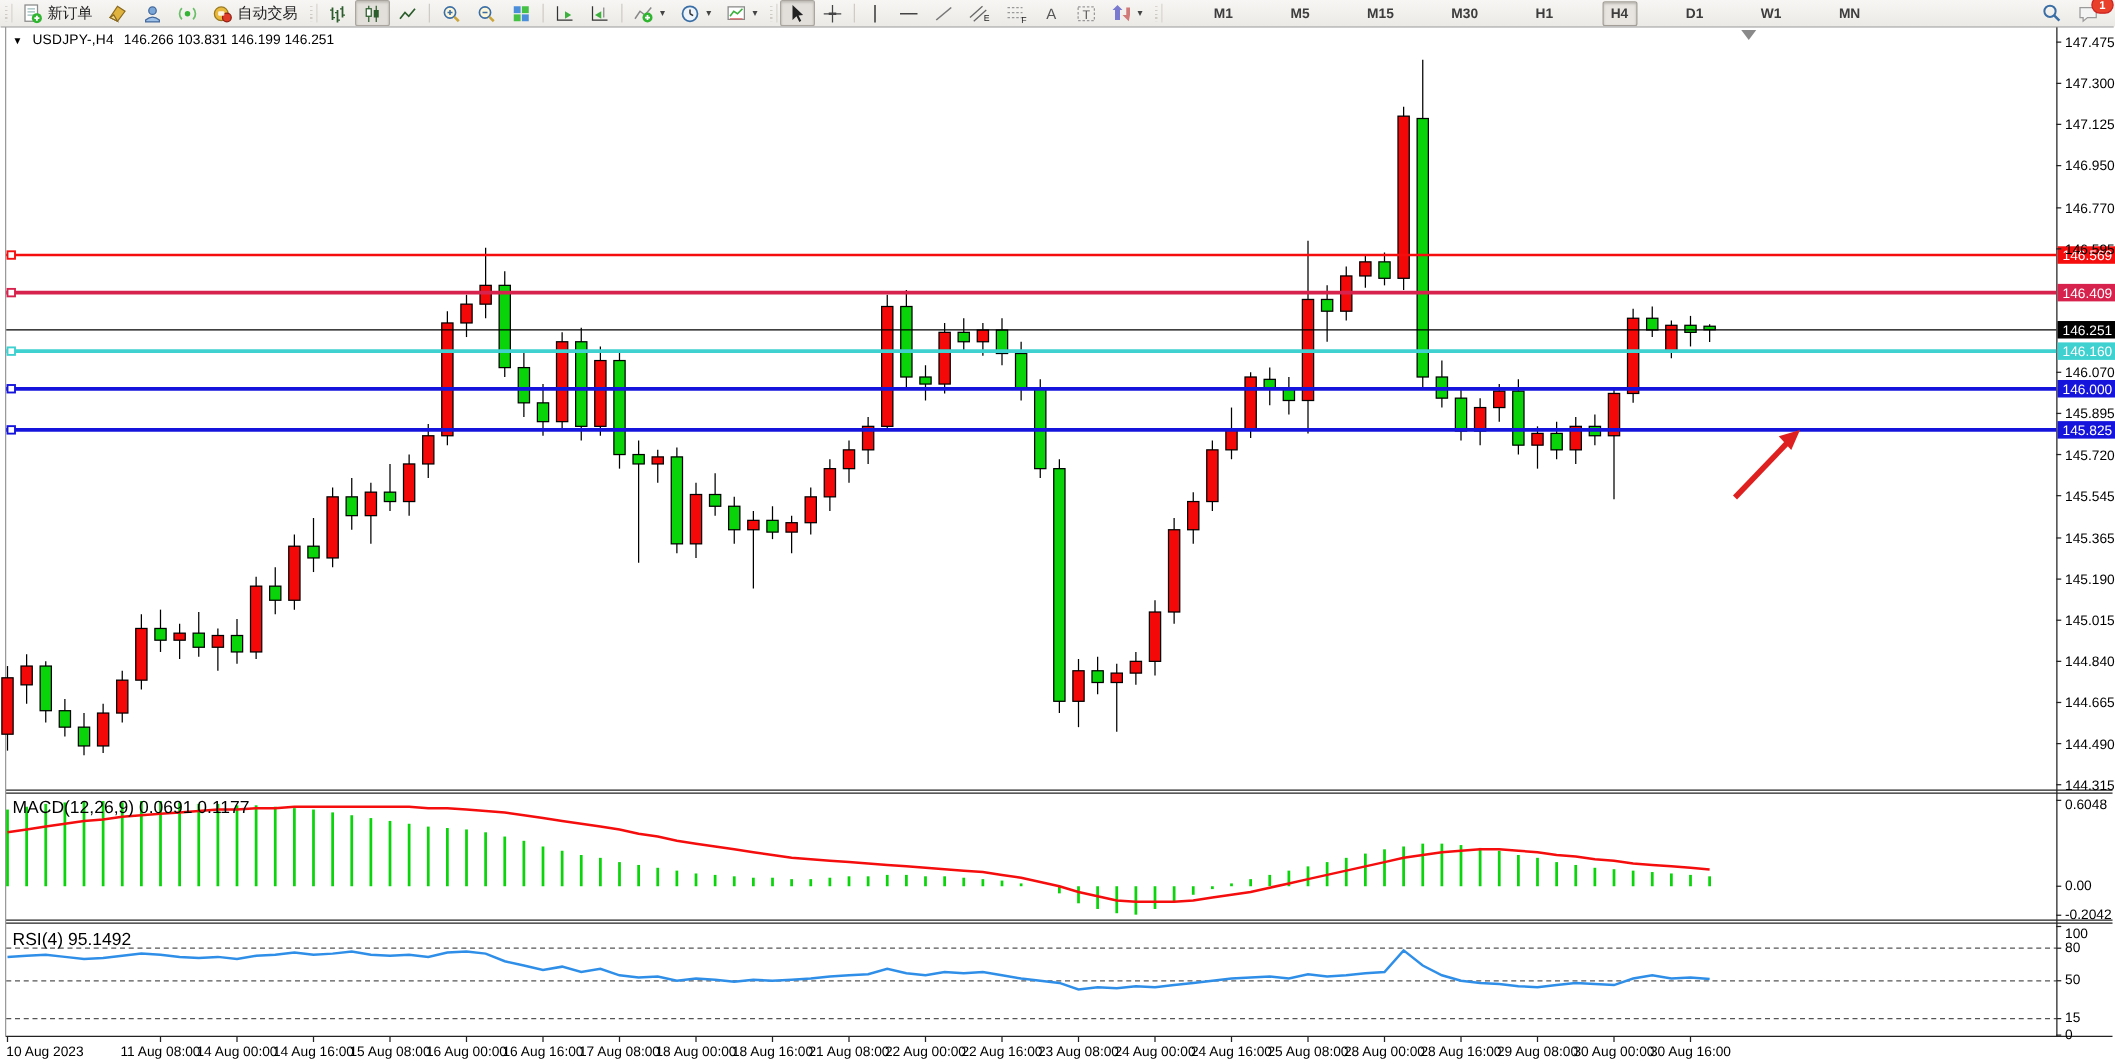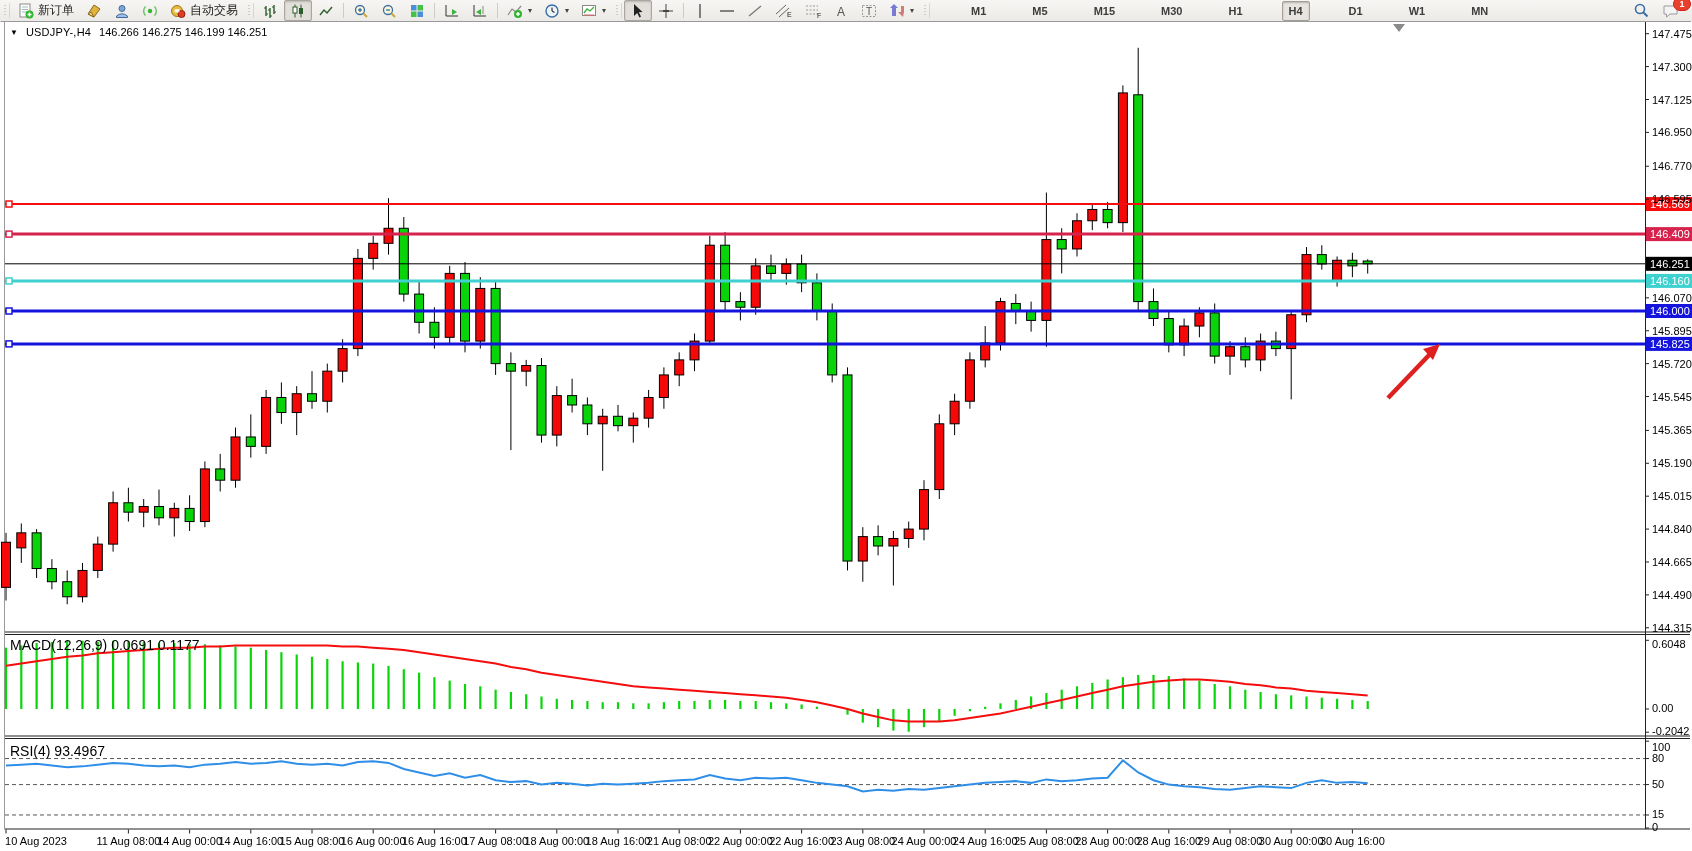--- a/index.html
+++ b/index.html
@@ -672,22 +672,22 @@
           <text x="1352.4" y="823.5" font-size="11" fill="#000" text-anchor="middle">30 Aug 16:00</text>
         </g>
         <g>
           <line x1="1388" y1="377" x2="1432" y2="331" stroke="#df2020" stroke-width="4.5"></line>
           <polygon points="1440,323 1423,328 1433,339" fill="#df2020"></polygon>
         </g>
       </svg>
   <div id="pane-title">
     <span class="tri">▼</span>
     <span style="letter-spacing:.2px;">USDJPY-,H4</span>
-    <span>146.266 146.275 146.199 146.251</span>
+    <span>146.266 103.831 146.199 146.251</span>
   </div>
   <div class="ind-label" style="top:616px">
     <span>MACD(12,26,9)</span> <span>0.0691 0.1177</span>
   </div>
   <div class="ind-label" style="top:722px">
-    <span>RSI(4)</span> <span>93.4967</span>
+    <span>RSI(4)</span> <span>95.1492</span>
   </div>
 </div>
 </div>
 
 </body></html>

